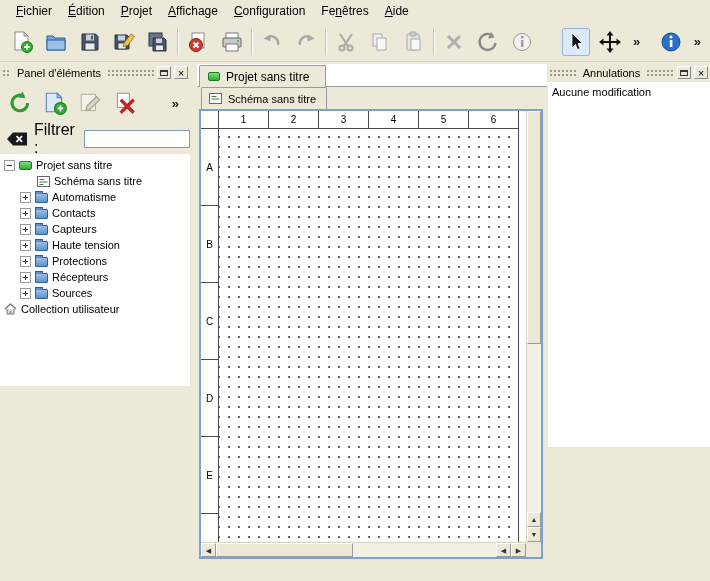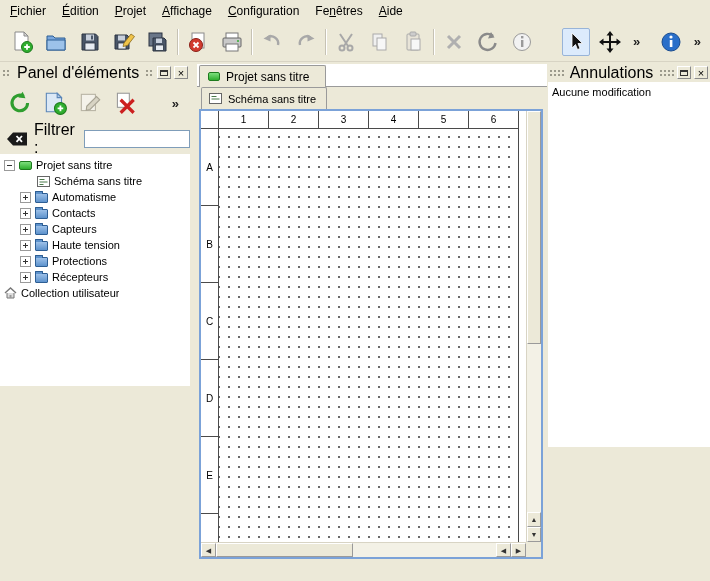--- a/index.html
+++ b/index.html
@@ -3,41 +3,41 @@
 <meta charset="utf-8">
 <style>
   * { box-sizing: border-box; margin: 0; padding: 0; }
   html,body { width:710px; height:581px; }
   #app {
     position: relative; width:710px; height:581px;
     background:#ece9d8; overflow:hidden;
     font-family:"Liberation Sans", sans-serif; font-size:12px; color:#000;
   }
   
-  .menubar { position:absolute; left:0; top:0; width:710px; height:22px; display:flex; align-items:center; padding-left:2px; }
+  .menubar { position:absolute; left:0; top:0; width:710px; height:22px; display:flex; align-items:center; padding-left:8px; }
   .menu-item { padding:3px 8px; cursor:default; white-space:nowrap; }
   .menu-item .mn { text-decoration:underline; }
   
   .toolbar { position:absolute; left:0; top:22px; width:710px; height:40px; display:flex; align-items:center; padding:0 6px 0 8px; border-bottom:1px solid #d8d4c4; }
   .tgroup { display:flex; align-items:center; gap:6px; }
   .tb-btn { width:28px; height:28px; display:flex; align-items:center; justify-content:center; flex:none; }
   .tb-btn svg { width:24px; height:24px; display:block; }
   .tb-btn.mirror svg { transform:scaleX(-1); }
   .tool-active { border:1px solid #98b4d8; background:#dcebfc; border-radius:2px; }
   .sep { width:2px; height:26px; border-left:1px solid #c6c2b4; border-right:1px solid #ffffff; margin:0 5px; flex:none; }
   .tsp { width:26px; flex:none; }
   .overflow { font-size:13px; font-weight:bold; color:#222; padding:0 3px; }
   .push-right { margin-left:auto; }
   
   .dock { position:absolute; }
   .dock-title { position:absolute; left:0; top:0; right:0; height:17px; display:flex; align-items:center; padding:0 2px; gap:3px; }
   .dots { height:8px; background-image:radial-gradient(#9c9a8c 1px, transparent 1.2px); background-size:4px 4px; }
   .dots.grow { flex:1; }
   .dots.small { flex:0 0 9px; }
-  .dock-title-label { font-size:16px; padding:0 3px; white-space:nowrap; }
+  .dock-title-label { font-size:11px; padding:0 3px; white-space:nowrap; }
   .dock-btn { width:14px; height:13px; flex:none; background:#ece9d8; border:1px solid; border-color:#ffffff #8a8a8a #8a8a8a #ffffff; display:flex; align-items:center; justify-content:center; }
   .float-glyph { width:8px; height:6px; border:1px solid #333; border-top:2px solid #333; }
   .close-glyph::before { content:"×"; font-size:11px; line-height:1; margin-top:-1px; }
   
   .left-dock { left:0; top:64px; width:190px; height:517px; }
   .dock-toolbar { position:absolute; left:0; top:21px; width:190px; height:36px; display:flex; align-items:center; gap:7px; padding-left:6px; }
   .dock-toolbar .tb-btn svg { width:26px; height:26px; }
   .dock-toolbar .overflow { margin-left:auto; margin-right:8px; }
   .filter-row { position:absolute; left:0; top:64px; width:190px; height:22px; display:flex; align-items:center; gap:6px; padding-left:6px; }
   .filter-label { font-size:16px; }
@@ -340,20 +340,25 @@
       <div class="tree-row d1">
         <span class="exp plus"></span>
         <span class="icon-folder"></span>
         <span class="tlabel">Protections</span>
       </div>
       <div class="tree-row d1">
         <span class="exp plus"></span>
         <span class="icon-folder"></span>
         <span class="tlabel">Récepteurs</span>
       </div>
+      <div class="tree-row d1">
+        <span class="exp plus"></span>
+        <span class="icon-folder"></span>
+        <span class="tlabel">Sources</span>
+      </div>
       <div class="tree-row d0">
         <span>
             <svg width="13" height="12" viewBox="0 0 13 12" style="display:block">
               <path d="M1 6 L6.5 1 L12 6" fill="none" stroke="#777" stroke-width="1.4"></path>
               <path d="M3 6 V11 H10 V6" fill="#ddd" stroke="#777"></path>
               <rect x="5.5" y="8" width="2" height="3" fill="#999"></rect>
             </svg>
           </span>
         <span class="tlabel">Collection utilisateur</span>
       </div>

